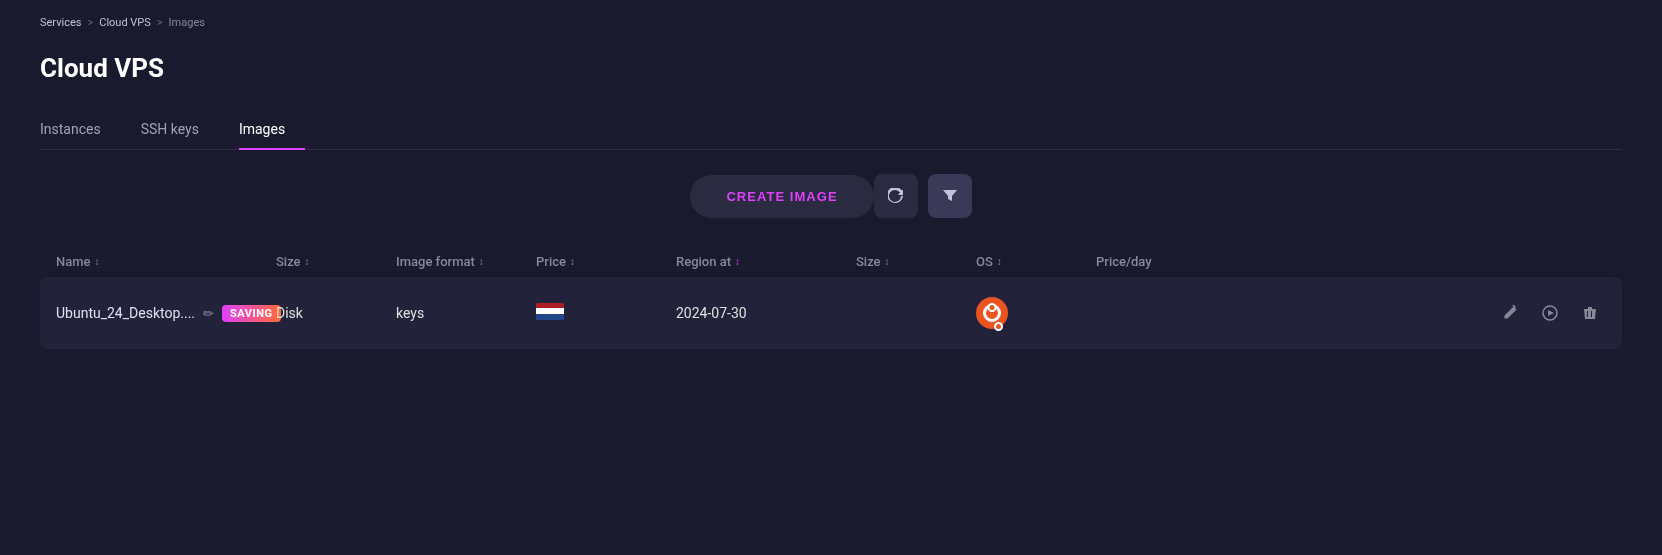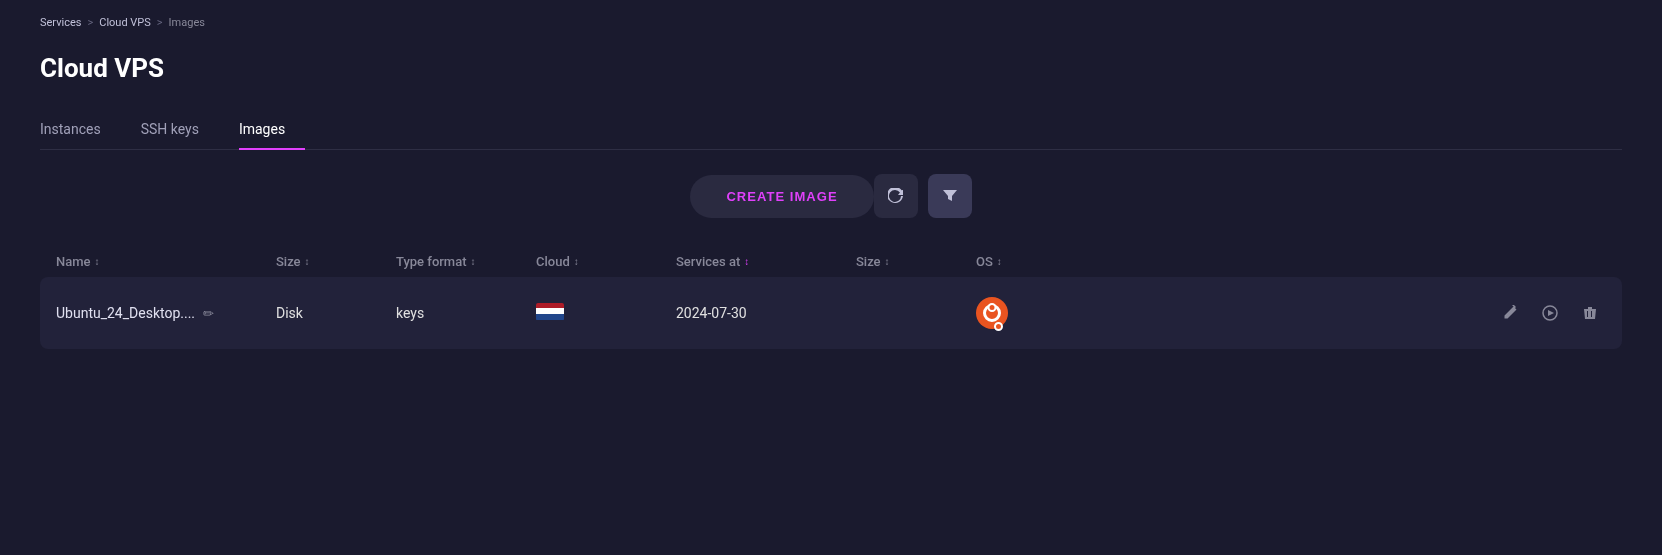--- a/index.html
+++ b/index.html
@@ -355,47 +355,53 @@
     <div class="table-header">
       <div class="col-header">
         <span>Name</span>
         <span class="sort-icon">↕</span>
       </div>
       <div class="col-header">
         <span>Size</span>
         <span class="sort-icon">↕</span>
       </div>
       <div class="col-header">
-        <span>Type format</span>
-        <span class="sort-icon">↕</span>
-      </div>
-      <div class="col-header">
-        <span>Cloud</span>
-        <span class="sort-icon">↕</span>
-      </div>
-      <div class="col-header">
-        <span>Services at</span>
+        <span>Image format</span>
+        <span class="sort-icon">↕</span>
+      </div>
+      <div class="col-header">
+        <span>Price</span>
+        <span class="sort-icon">↕</span>
+      </div>
+      <div class="col-header">
+        <span>Region at</span>
         <span class="sort-icon" style="color:#e040fb;">↕</span>
       </div>
       <div class="col-header">
         <span>Size</span>
         <span class="sort-icon">↕</span>
       </div>
       <div class="col-header">
         <span>OS</span>
         <span class="sort-icon">↕</span>
+      </div>
+      <div class="col-header">
+        <span>Price/day</span>
       </div>
     </div>
 
     <div class="table-row">
 
       <div class="name-cell">
         <div class="name-row">
           <span class="name-text">Ubuntu_24_Desktop....</span>
           <span class="edit-inline-icon">✏</span>
+        </div>
+        <div>
+          <span class="badge-saving">SAVING</span>
         </div>
       </div>
 
       <div>
         <span>Disk</span>
       </div>
 
       <div>
         <span>keys</span>
       </div>

